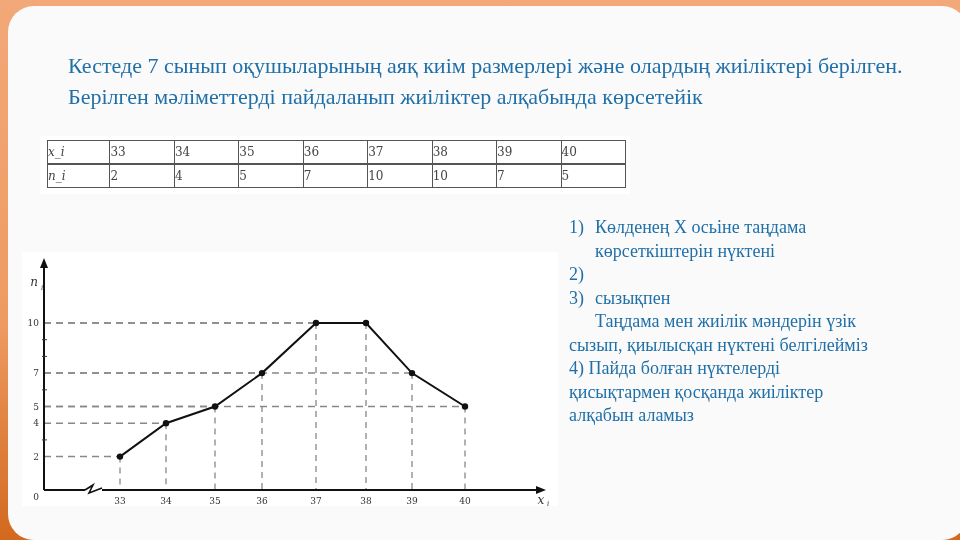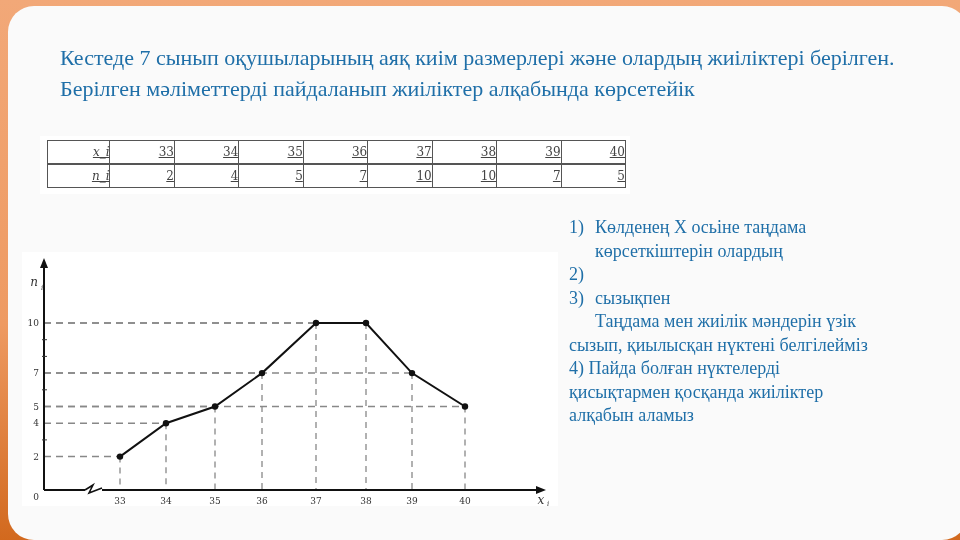--- a/index.html
+++ b/index.html
@@ -7,34 +7,33 @@
     width:960px; height:540px; overflow:hidden; position:relative;
     background: linear-gradient(180deg, #f2a878 0%, #ee9a62 60%, #d2691e 100%);
     font-family: "Liberation Serif", "DejaVu Serif", serif;
   }
   .slide {
     position:absolute; left:8px; top:6px; width:960px; height:534px;
     background:#fafafa; border-radius:26px;
   }
   .title {
     position:absolute; left:58px; top:40px; width:860px;
-    color:#1f6fa8; font-size:22px; line-height:31px; margin:2px;
+    color:#1f6fa8; font-size:22px; line-height:31px; margin:10px;
   }
   .table-wrap {
     position:absolute; left:40px; top:136px; width:590px; height:58px;
     background:#ffffff;
   }
   table.freq {
     position:absolute; left:7px; top:4px; border-collapse:collapse;
     width:579px; font-family:"DejaVu Serif", serif; font-size:12px; color:#444;
   }
   table.freq td {
-    border:1.5px solid #555; text-align:right; height:22px; padding:0;
+    border:1.5px solid #555; text-align:left; height:22px; padding:0;
     width:64px;
-    text-decoration:underline;
   }
   table.freq td.hdr { width:62px; font-style:italic; }
   table.freq tr:first-child td { border-bottom:2px solid #555; }
   .chart-wrap {
     position:absolute; left:22px; top:252px; width:536px; height:254px;
     background:#ffffff;
   }
   .chart-wrap svg { position:absolute; left:0; top:0; }
   .steps {
     position:absolute; left:569px; top:216px; width:400px;
@@ -136,21 +135,21 @@
       <text x="519" y="252" font-size="12" fill="#333" text-anchor="middle" font-family="&quot;DejaVu Serif&quot;, serif" font-style="italic">x</text>
       <text x="525" y="254" font-size="7" fill="#333" text-anchor="start" font-family="&quot;DejaVu Serif&quot;, serif" font-style="italic">i</text>
     </svg>
 </div>
 
 <div class="steps">
   <div class="item">
     <span class="num">1)</span>
     <div>
       <div class="line">Көлденең X осьіне таңдама</div>
-      <div class="line">көрсеткіштерін олардың</div>
+      <div class="line">көрсеткіштерін нүктені</div>
     </div>
   </div>
   <div class="item">
     <span class="num">2)</span>
   </div>
   <div class="item">
     <span class="num">3)</span>
     <div>
       <div class="line">сызықпен</div>
       <div class="line">Таңдама мен жиілік мәндерін үзік</div>

